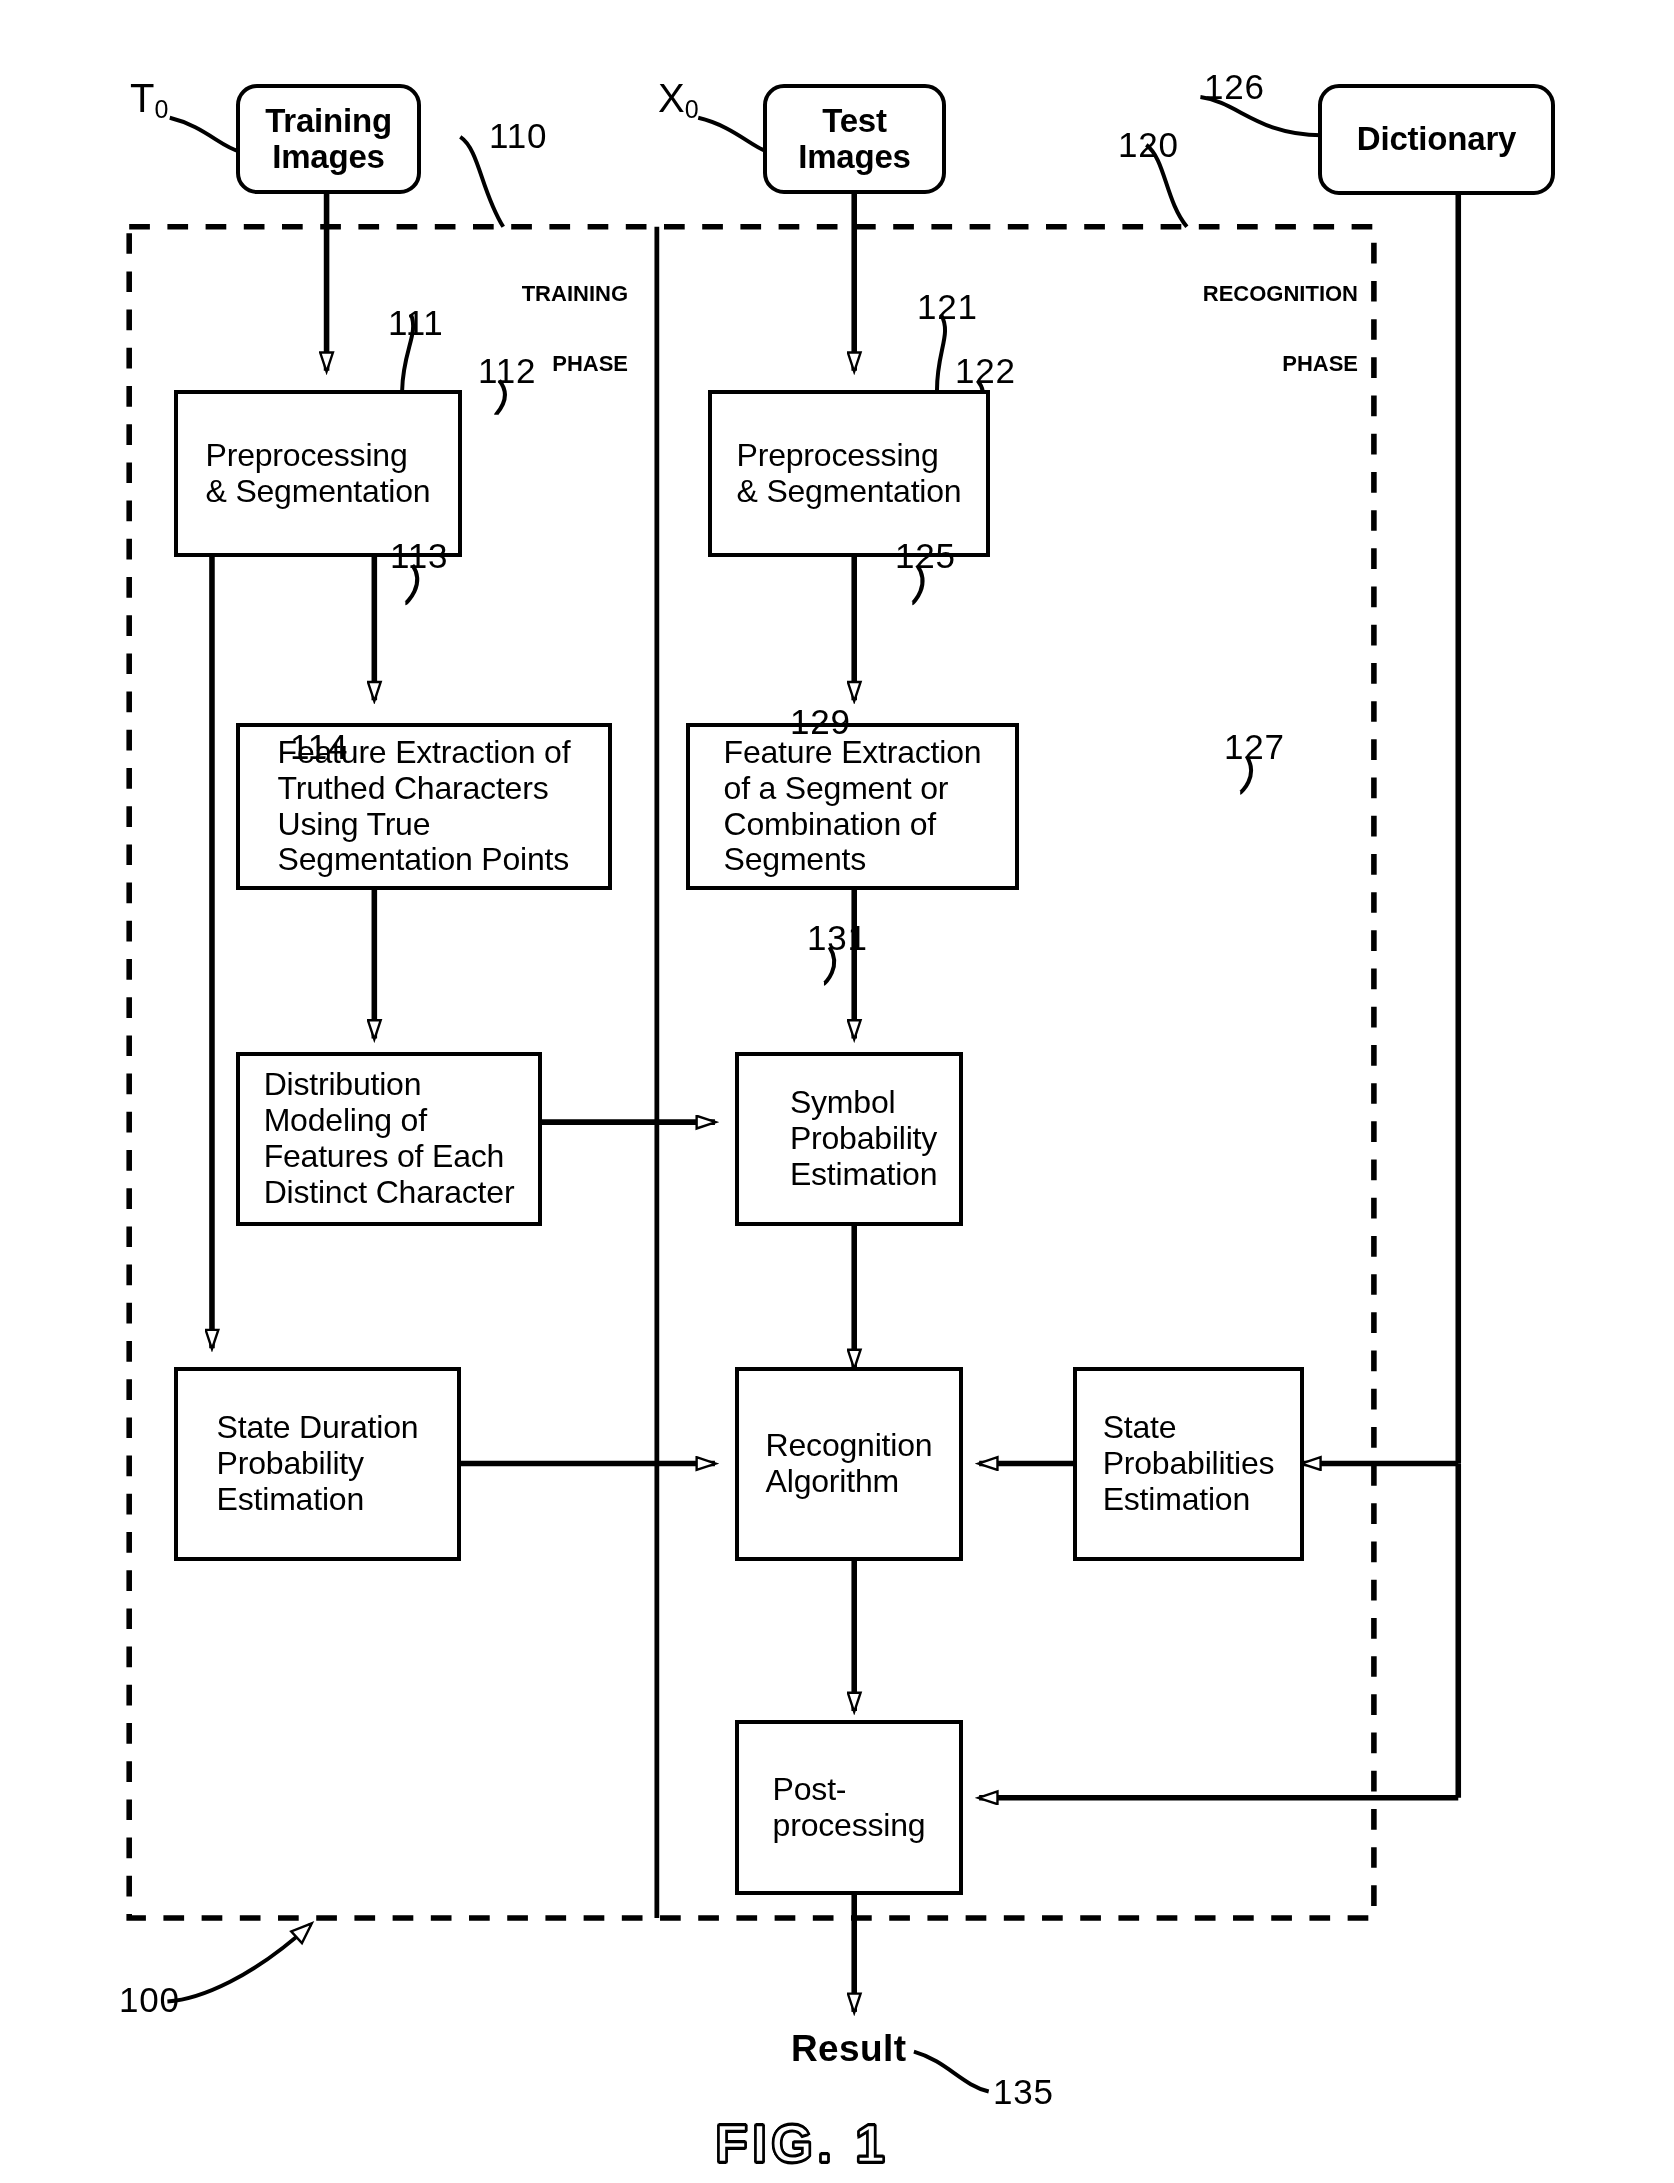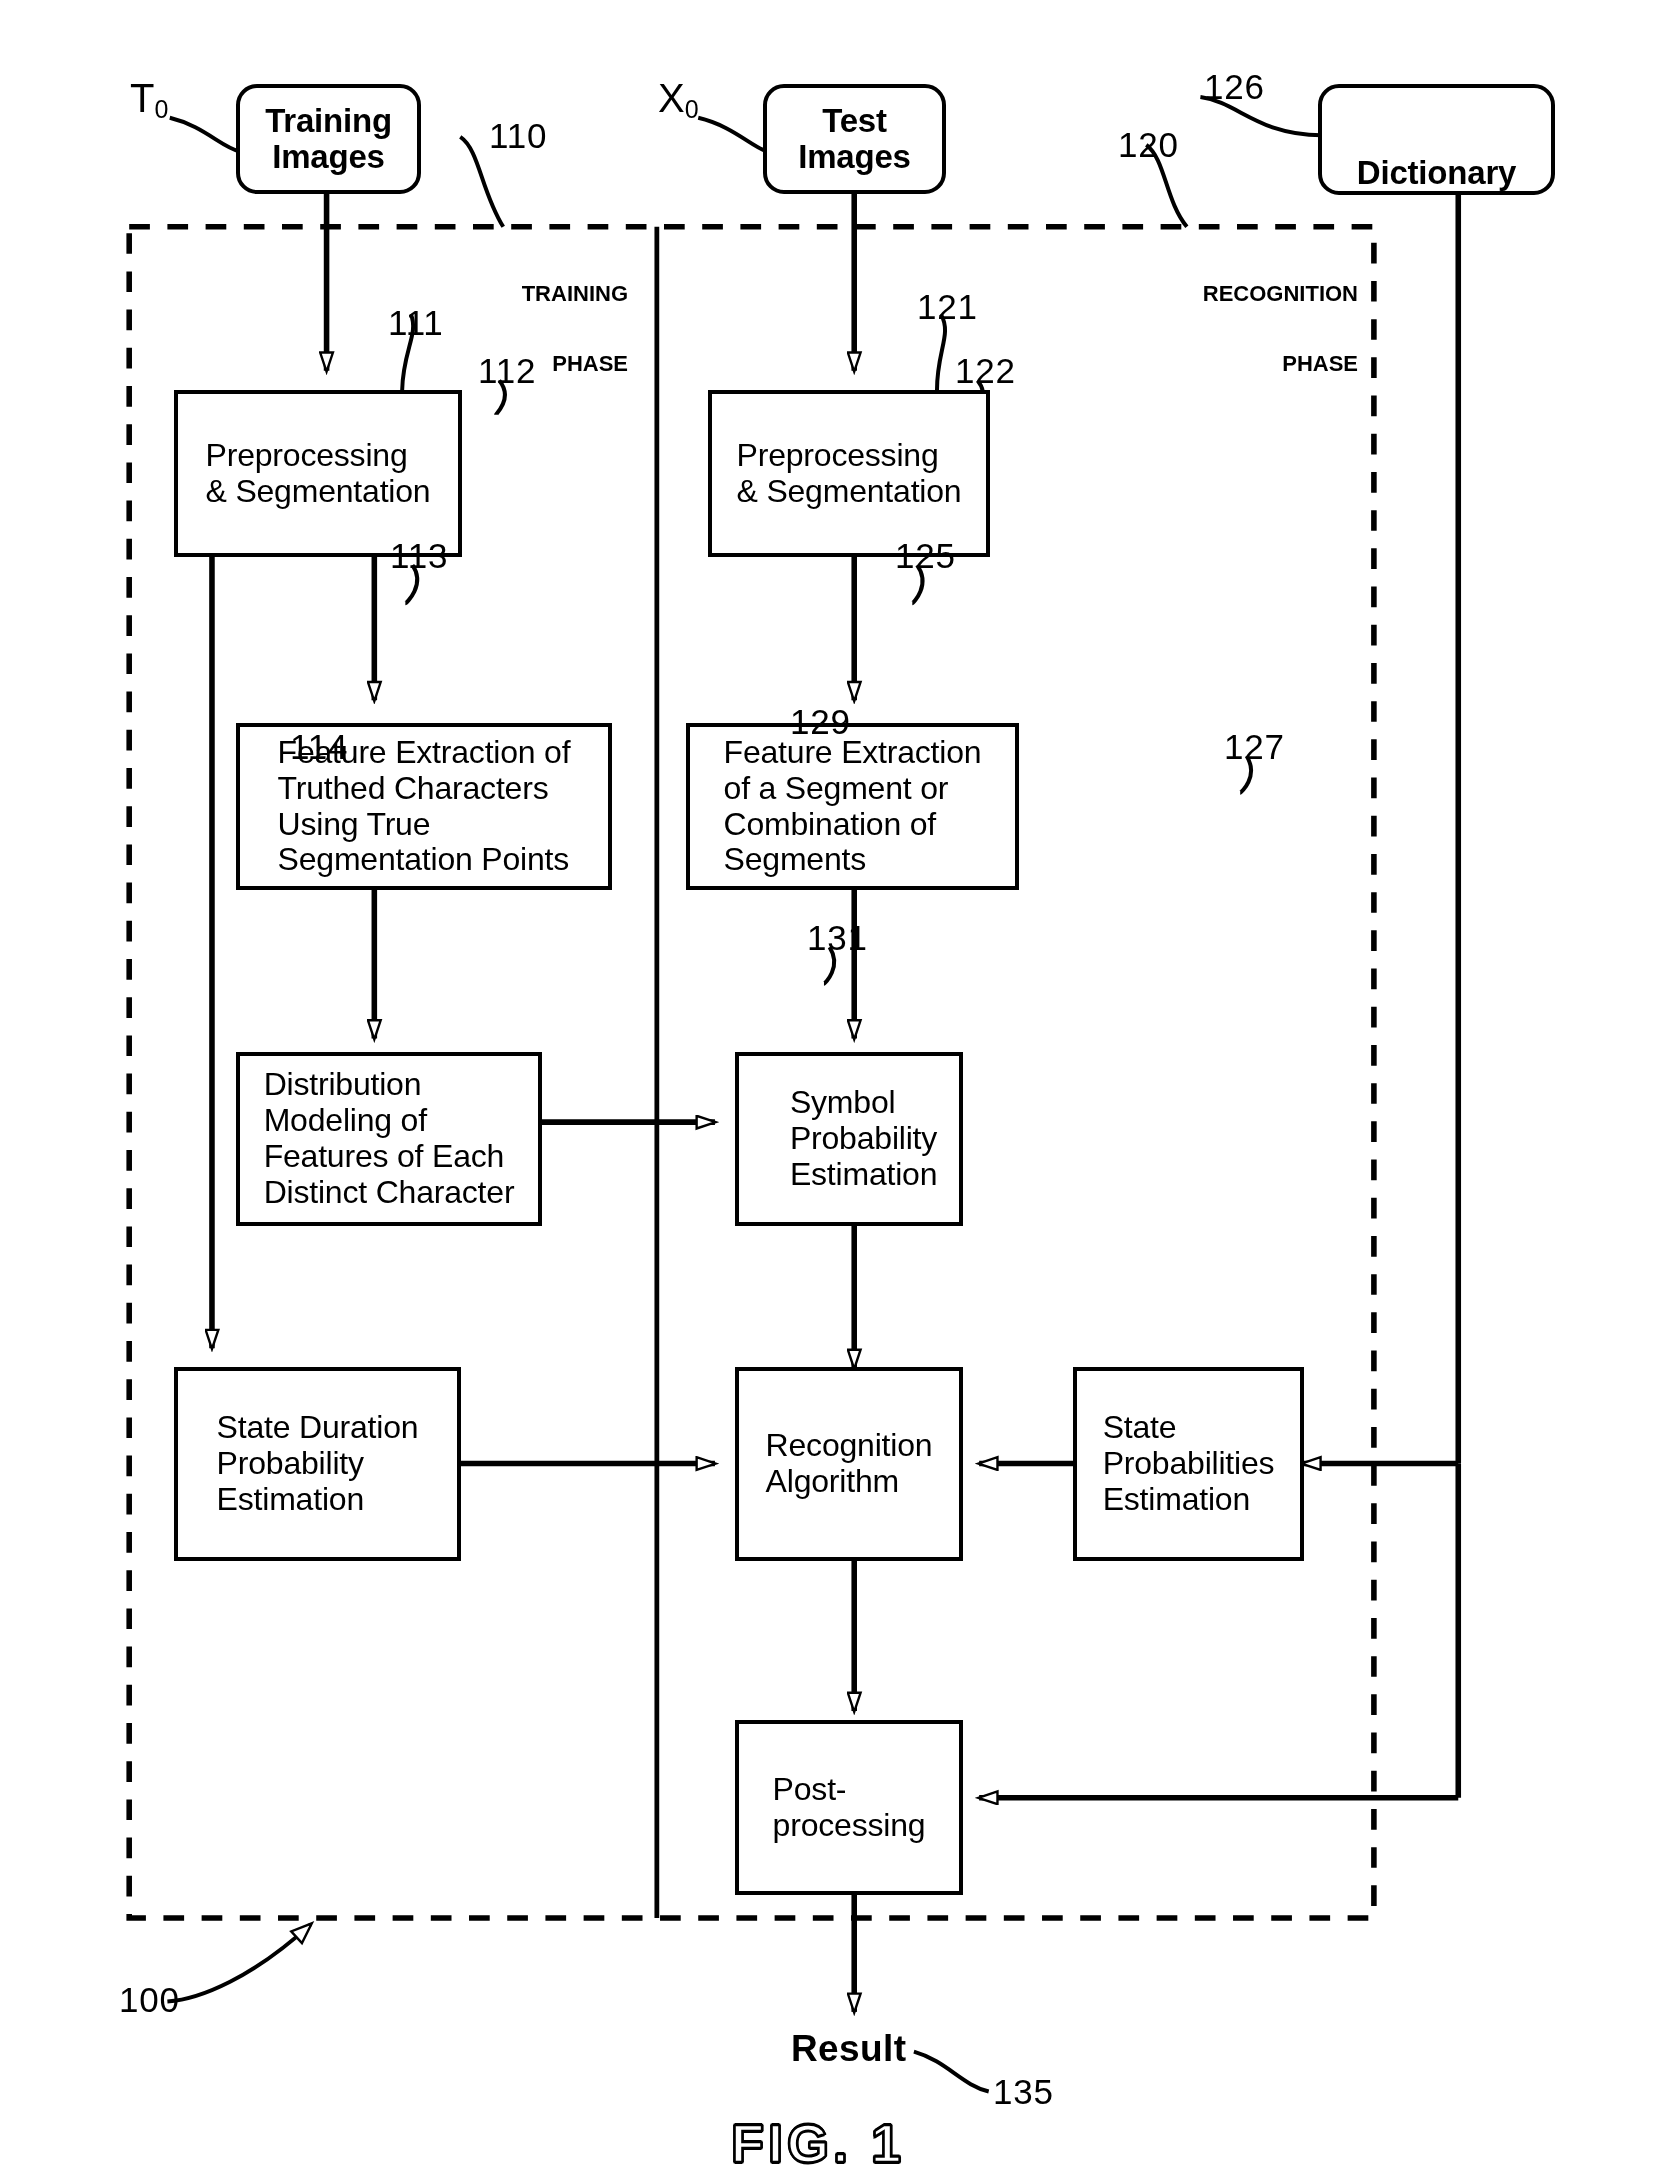--- a/index.html
+++ b/index.html
@@ -104,21 +104,20 @@
   .figcap {
     position: absolute;
     font-size: 54px;
     font-weight: 700;
     letter-spacing: 4px;
     color: #ffffff;
     -webkit-text-stroke: 2.4px #000;
     text-shadow:
       -1.6px 0 #000, 1.6px 0 #000, 0 -1.6px #000, 0 1.6px #000;
     white-space: nowrap;
-    margin-left: 16px;
   }
 </style>
 </head>
 <body>
 
 <div id="figure">
 
   <svg class="layer" viewBox="0 0 2104 2743" xmlns="http://www.w3.org/2000/svg">
     <defs>
 
@@ -247,21 +246,21 @@
   <div class="term" style="left:236px; top:84px; width:185px; height:110px;">
     <span>Training
 Images</span>
   </div>
 
   <div class="term" style="left:763px; top:84px; width:183px; height:110px;">
     <span>Test
 Images</span>
   </div>
 
-  <div class="term" style="left:1318px; top:84px; width:237px; height:111px;align-items:flex-end;">
+  <div class="term" style="left:1318px; top:84px; width:237px; height:111px;">
     <span>Dictionary</span>
   </div>
 
   <div class="sym" style="left:130px; top:76px;">
     <span>T</span><sub>0</sub>
   </div>
 
   <div class="sym" style="left:658px; top:76px;">
     <span>X</span><sub>0</sub>
   </div>

